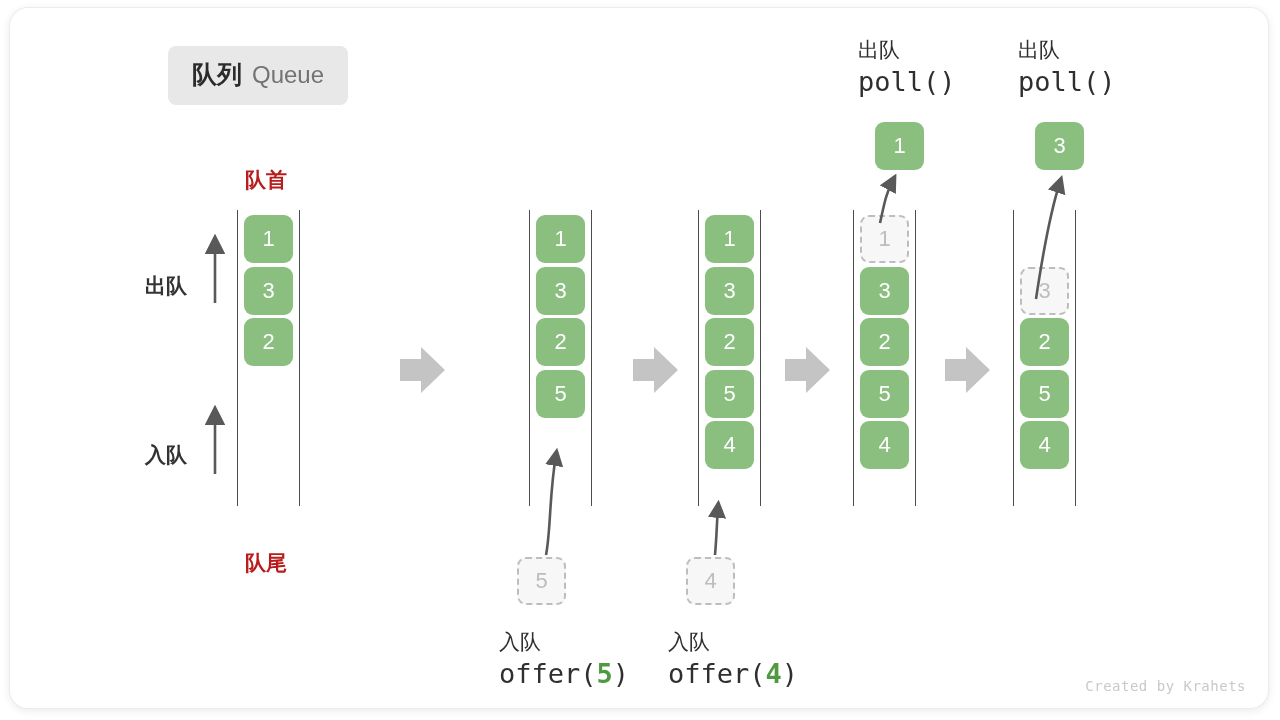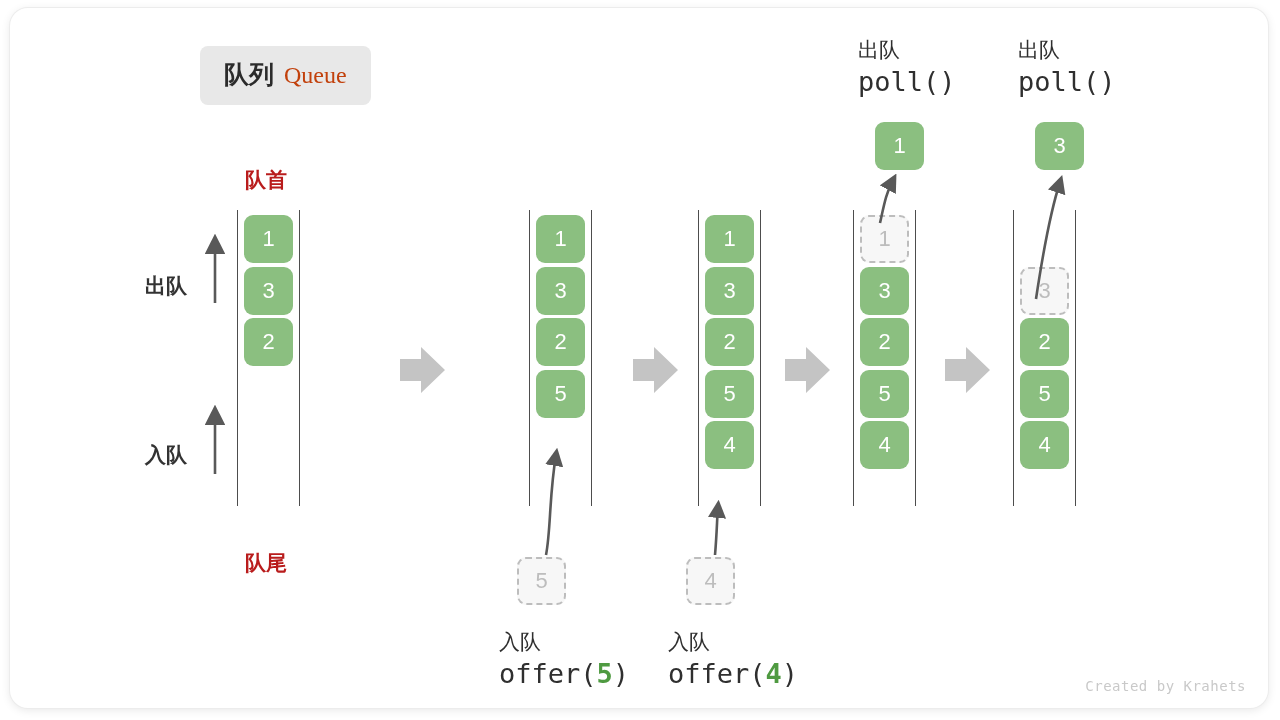--- a/index.html
+++ b/index.html
@@ -20,21 +20,21 @@
     left: 10px;
     top: 8px;
     width: 1258px;
     height: 700px;
     background: #ffffff;
     border-radius: 18px;
     box-shadow: 0 0 0 1px #ececec, 0 2px 10px rgba(0,0,0,0.10);
     overflow: hidden;
   }
 
-  .abs { position: absolute; margin-left: 32px; }
+  .abs { position: absolute; }
 
   
   #title-badge {
     left: 158px;
     top: 38px;
     padding: 12px 24px 14px 24px;
     background: #e8e8e8;
     border-radius: 8px;
     display: flex;
     align-items: baseline;
@@ -42,22 +42,22 @@
     white-space: nowrap;
   }
   #title-badge .cn {
     font-size: 25px;
     font-weight: bold;
     color: #2b2b2b;
     font-family: "Liberation Sans", "DejaVu Sans", sans-serif;
   }
   #title-badge .en {
     font-size: 24px;
-    color: #c2410c;
-    font-family: Liberation Serif, serif;
+    color: #737373;
+    font-family: Liberation Sans, sans-serif;
   }
 
   
   .column { position: absolute; }
   .rail {
     position: absolute;
     top: 0;
     width: 0;
     border-left: 1.6px solid #4d4d4d;
     height: 296px;

